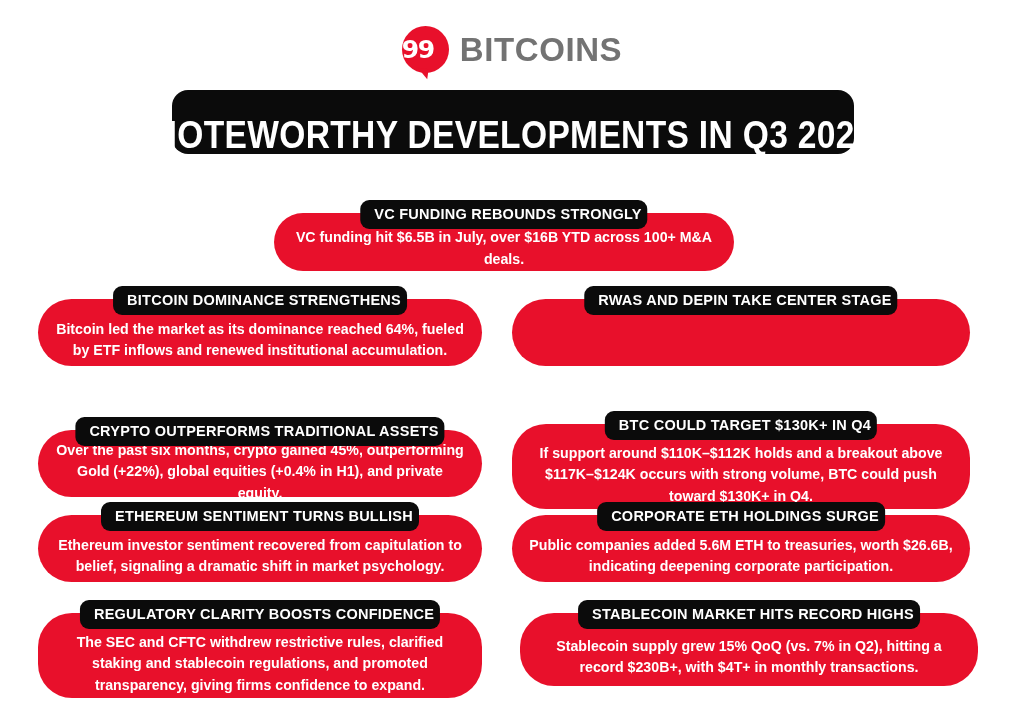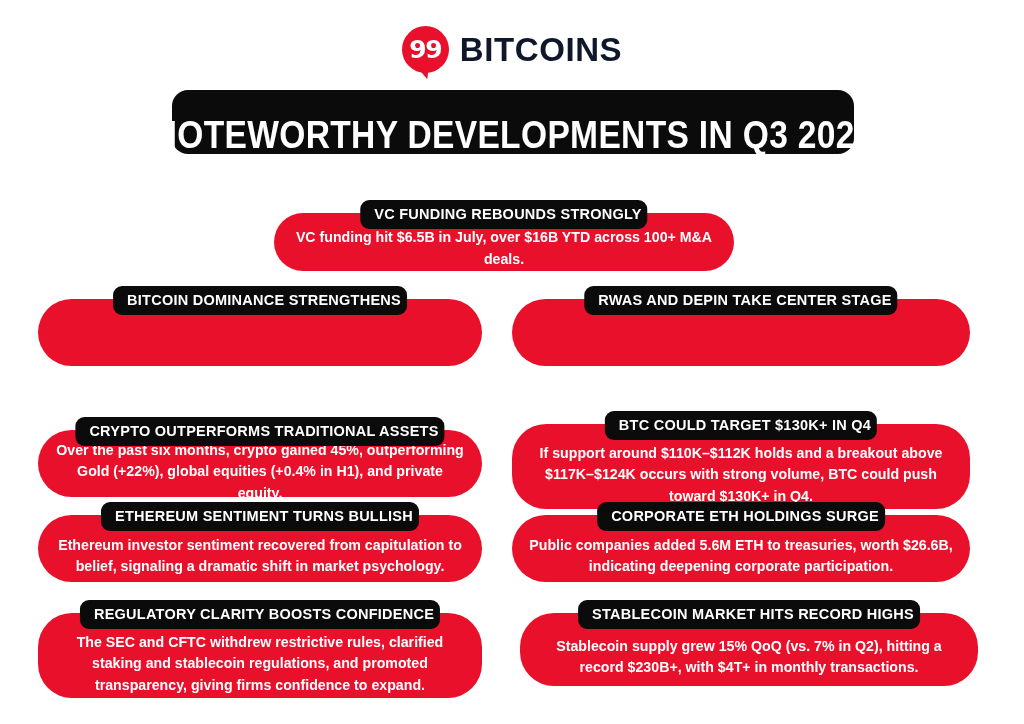--- a/index.html
+++ b/index.html
@@ -27,21 +27,21 @@
     gap: 11px;
   }
   .logo-bubble {
     position: relative;
     width: 47px;
     height: 47px;
     border-radius: 50%;
     background: #E8102B;
     display: flex;
     align-items: center;
-    justify-content: center;
+    justify-content: flex-start;
     flex: none;
   }
   .logo-bubble::after {
     content: "";
     position: absolute;
     bottom: -5px;
     left: 8px;
     width: 0;
     height: 0;
     border-left: 7px solid transparent;
@@ -52,21 +52,21 @@
   .logo-99 {
     color: #ffffff;
     font-weight: 800;
     font-size: 25px;
     letter-spacing: -1.5px;
     line-height: 1;
     z-index: 2;
     font-family: "DejaVu Sans", sans-serif;
   }
   .logo-word {
-    color: #0f172a;
+    color: #737373;
     font-weight: 800;
     font-size: 33px;
     letter-spacing: 0.6px;
     line-height: 1;
     font-family: "Liberation Sans", sans-serif;
   }
 
   
   .title-banner {
     position: absolute;
@@ -167,20 +167,21 @@
   <div class="card-header">
     <span class="card-header-text">VC FUNDING REBOUNDS STRONGLY</span>
   </div>
   <div class="card-body">VC funding hit $6.5B in July, over $16B YTD across 100+ M&amp;A deals.</div>
 </div>
 
 <div class="card" id="card-dominance">
   <div class="card-header">
     <span class="card-header-text">BITCOIN DOMINANCE STRENGTHENS</span>
   </div>
+  <div class="card-body">Bitcoin led the market as its dominance reached 64%, fueled by ETF inflows and renewed institutional accumulation.</div>
 </div>
 
 <div class="card" id="card-outperf">
   <div class="card-header">
     <span class="card-header-text">CRYPTO OUTPERFORMS TRADITIONAL ASSETS</span>
   </div>
   <div class="card-body">Over the past six months, crypto gained 45%, outperforming Gold (+22%), global equities (+0.4% in H1), and private equity.</div>
 </div>
 
 <div class="card" id="card-eth">

